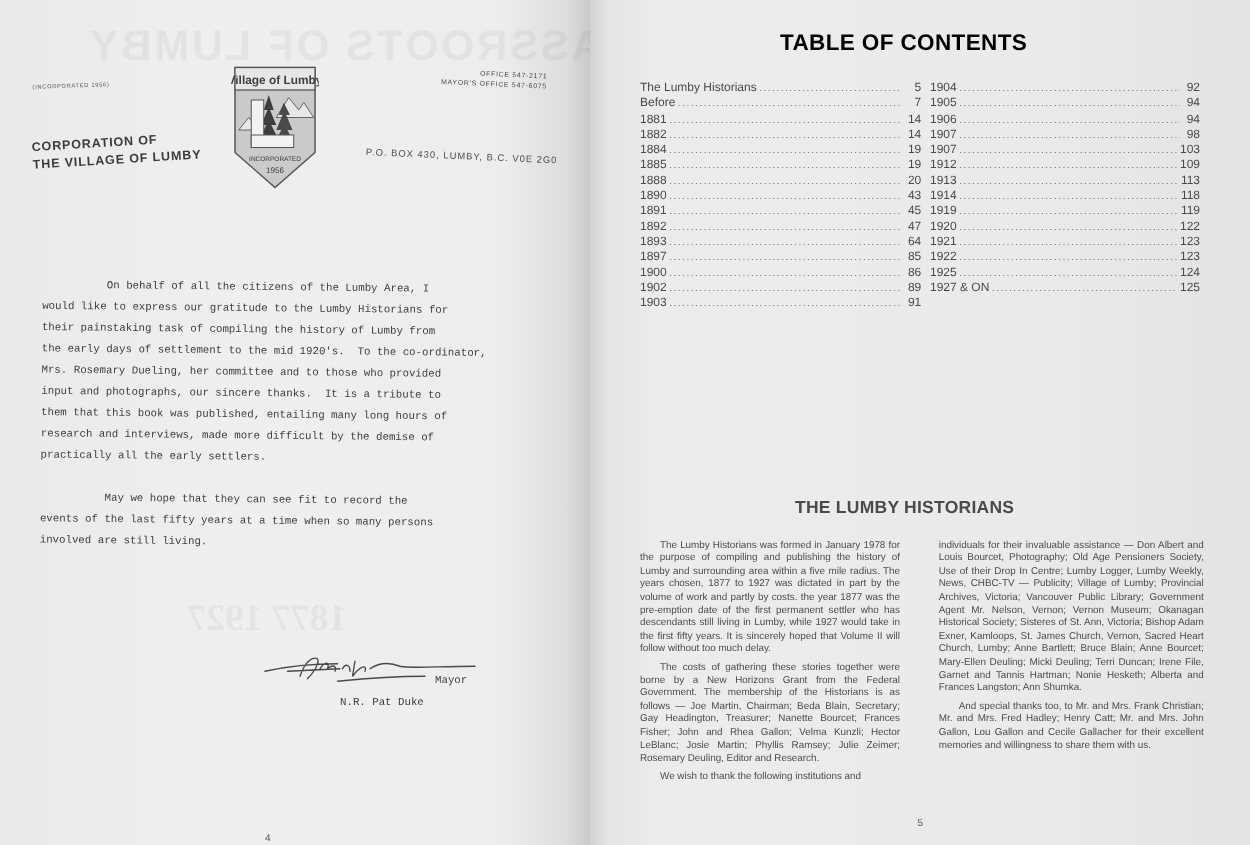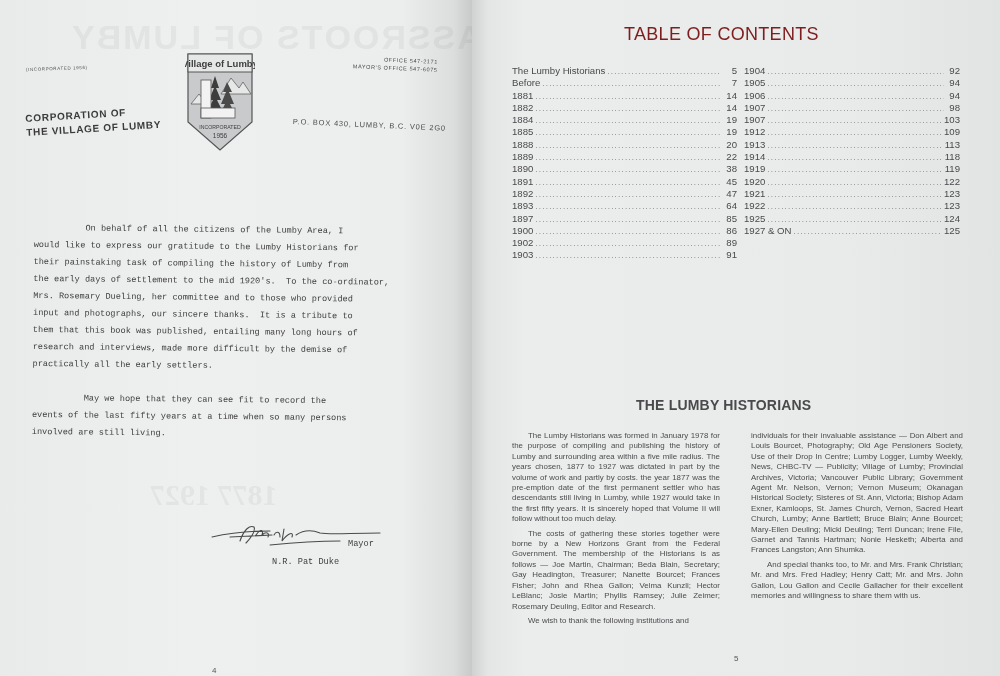--- a/index.html
+++ b/index.html
@@ -56,22 +56,22 @@
     font-size: 8.6px; color: #3e3e3e; padding-left: 46px;
   }
   .sig-title {
     position: absolute; left: 348px; top: 539px; font-family: "Liberation Mono", monospace;
     font-size: 8.6px; color: #3e3e3e;
   }
   .page-num-left { position: absolute; left: 212px; top: 666px; font-size: 8px; color: #555; }
 
   
   .toc-title {
-    position: absolute; left: 624px; top: 24px; font-size: 18px; font-weight: normal;
-    color: #7f1d1d; letter-spacing: 0.3px;
+    position: absolute; left: 624px; top: 24px; font-size: 18px; font-weight: bold;
+    color: #000000; letter-spacing: 0.3px;
   }
   .toc-col { position: absolute; top: 65px; width: 225px; }
   .toc-col-1 { left: 512px; }
   .toc-col-2 { left: 744px; width: 216px; }
   .toc-row {
     display: flex; align-items: baseline; height: 12.3px; font-size: 9.6px; color: #4a4a4c;
   }
   .toc-label { white-space: nowrap; }
   .toc-dots {
     flex: 1; overflow: hidden; white-space: nowrap; margin: 0 2px; color: #6a6a6a;
@@ -189,28 +189,23 @@
         <span class="toc-label">1885</span>
         <span class="toc-dots"></span>
         <span class="toc-page">19</span>
       </div>
       <div class="toc-row">
         <span class="toc-label">1888</span>
         <span class="toc-dots"></span>
         <span class="toc-page">20</span>
       </div>
       <div class="toc-row">
-        <span class="toc-label">1889</span>
-        <span class="toc-dots"></span>
-        <span class="toc-page">22</span>
-      </div>
-      <div class="toc-row">
         <span class="toc-label">1890</span>
         <span class="toc-dots"></span>
-        <span class="toc-page">38</span>
+        <span class="toc-page">43</span>
       </div>
       <div class="toc-row">
         <span class="toc-label">1891</span>
         <span class="toc-dots"></span>
         <span class="toc-page">45</span>
       </div>
       <div class="toc-row">
         <span class="toc-label">1892</span>
         <span class="toc-dots"></span>
         <span class="toc-page">47</span>

